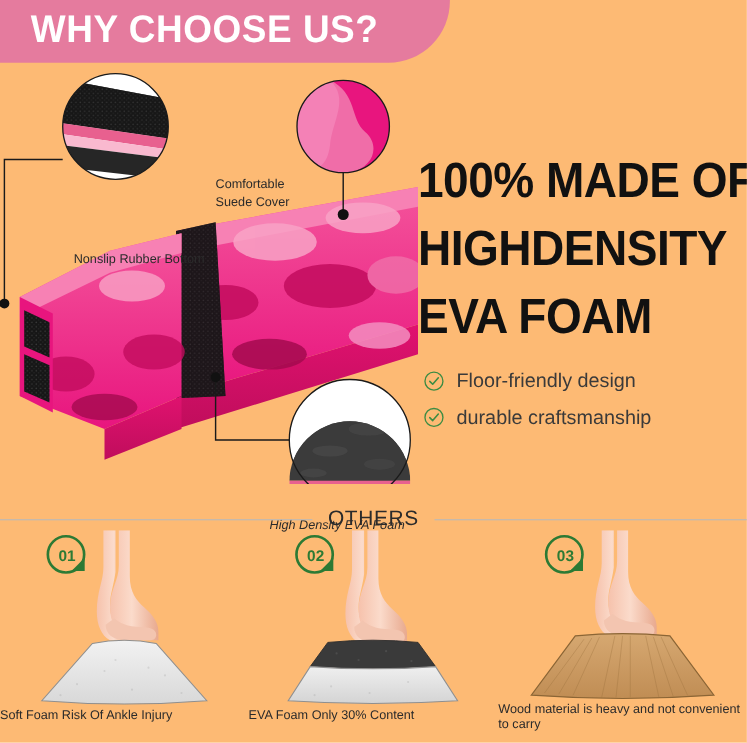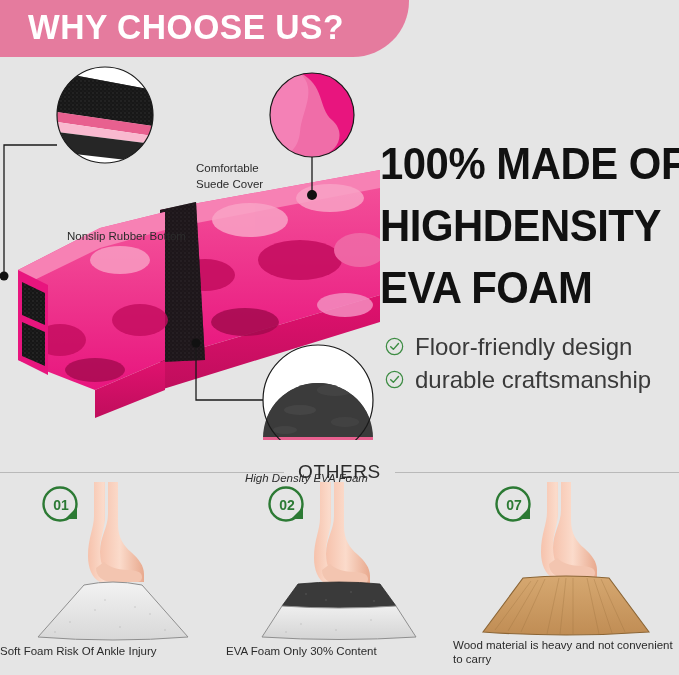--- a/index.html
+++ b/index.html
@@ -1,21 +1,21 @@
 <!DOCTYPE html>
 <html><head>
 <meta charset="utf-8">
 <style>
   html,body{margin:0;padding:0;}
   body{
     width:679px;height:675px;background:#ffffff;
     font-family:"Liberation Sans", sans-serif;
     overflow:hidden;position:relative;
   }
-  #page{position:relative;width:679px;height:675px;overflow:hidden;background:#e5e5e5;}
+  #page{position:relative;width:679px;height:675px;overflow:hidden;background:#fdba74;}
 
   
   .banner{
     position:absolute;left:0;top:0;width:409px;height:57px;
     background:#e57b9e;
     border-bottom-right-radius:56px;
   }
   .banner-title{
     position:absolute;left:28px;top:7px;
     font-family:"Liberation Sans", sans-serif;
@@ -33,21 +33,21 @@
     font-weight:bold;font-size:45px;line-height:62px;
     color:#111111;letter-spacing:-.5px;white-space:nowrap;
     transform:scaleX(.93);transform-origin:left center;
   }
 
   
   .bullets{position:absolute;left:385px;top:330px;}
   .bullet{display:flex;align-items:center;height:33px;}
   .bullet .chk{width:19px;height:19px;flex:0 0 19px;margin-right:11px;}
   .bullet .btxt{
-    font-size:24px;color:#3a3a3a;white-space:nowrap;
+    font-size:18px;color:#3a3a3a;white-space:nowrap;
     font-family:"Liberation Sans",sans-serif;
   }
 
   
   .photo{position:absolute;left:0;top:60px;width:380px;height:380px;}
 
   .callout-label{
     position:absolute;font-size:11.5px;color:#2b2b2b;
     font-family:"Liberation Sans",sans-serif;white-space:nowrap;
   }
@@ -374,19 +374,19 @@
               <path d="M113 96 L107 152"></path>
               <path d="M141 97 L159 151"></path>
           </g>
         </g>
       </svg>
       <div class="badge">
         <svg width="40" height="40" viewBox="0 0 40 40">
           <path d="M36 22 L36 34 L24 34 Z" fill="#2c7a34"></path>
           <circle cx="19" cy="19" r="16.5" fill="none" stroke="#2c7a34" stroke-width="2.4"></circle>
         </svg>
-        <div class="num">07</div>
+        <div class="num">03</div>
       </div>
       <div class="caption">Wood material is heavy and not convenient to carry</div>
     </div>
 
   </div>
 </div>
 
 </body></html>

